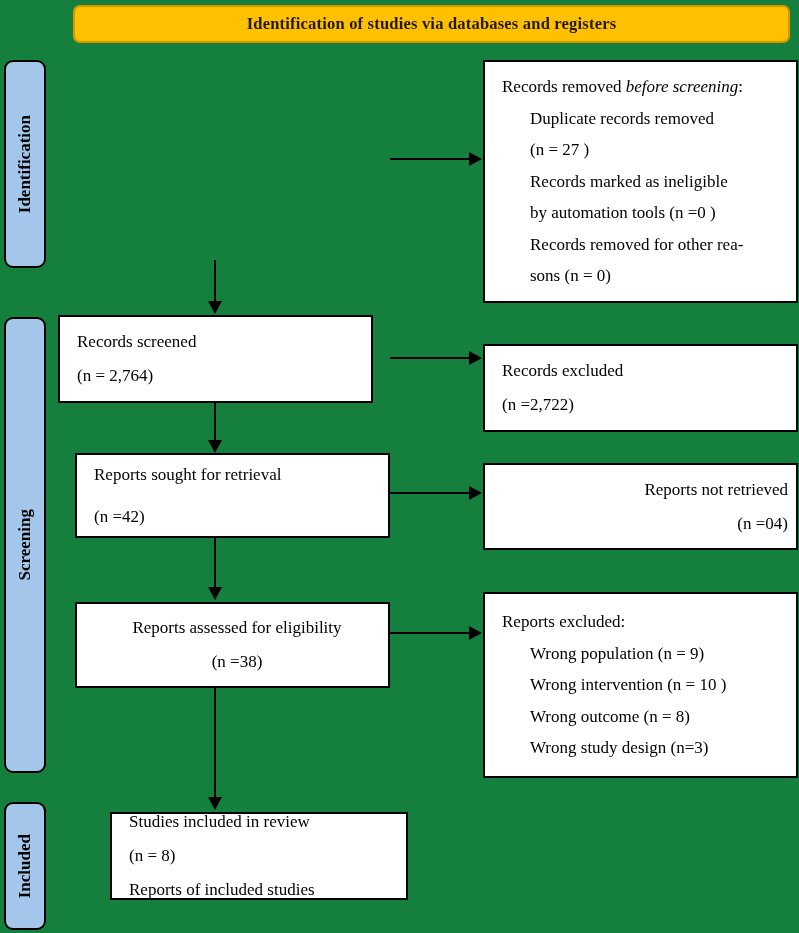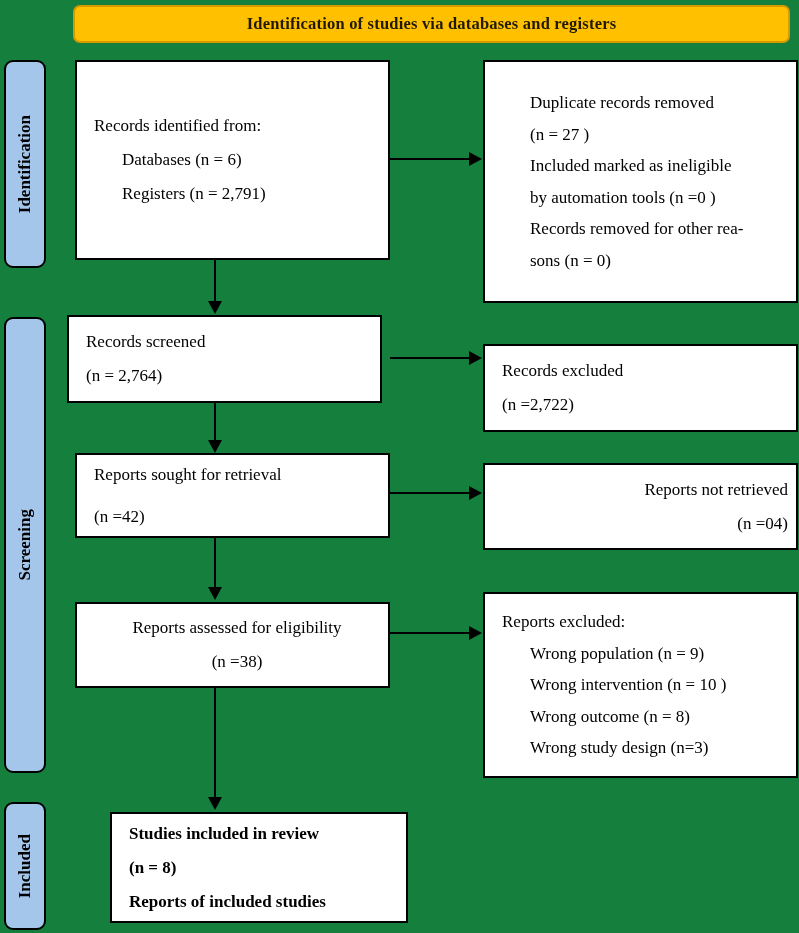--- a/index.html
+++ b/index.html
@@ -65,51 +65,47 @@
   <div class="stage" style="top:60px;height:208px;">
     <span class="stage-label">Identification</span>
   </div>
   <div class="stage" style="top:317px;height:456px;">
     <span class="stage-label">Screening</span>
   </div>
   <div class="stage" style="top:802px;height:128px;">
     <span class="stage-label">Included</span>
   </div>
 
-  <div class="box" style="left:75px;top:60px;width:315px;height:200px;">
-    <p>Records identified from:</p>
-    <p class="ind">Databases (n = 6)</p>
-    <p class="ind">Registers (n = 2,791)</p>
-  </div>
 
-  <div class="box" style="left:67px;top:315px;width:315px;height:88px;">
+  <div class="box" style="left:58px;top:315px;width:315px;height:88px;">
     <p>Records screened</p>
     <p>(n = 2,764)</p>
   </div>
 
   <div class="box" style="left:75px;top:453px;width:315px;height:85px;gap:8px;">
     <p>Reports sought for retrieval</p>
     <p>(n =42)</p>
   </div>
 
   <div class="box" style="left:75px;top:602px;width:315px;height:86px;align-items:center;">
     <p>Reports assessed for eligibility</p>
     <p>(n =38)</p>
   </div>
 
-  <div class="box" style="left:110px;top:812px;width:298px;height:111px;font-weight:bold;">
+  <div class="box" style="left:110px;top:812px;width:298px;height:88px;">
     <p>Studies included in review</p>
     <p>(n = 8)</p>
     <p>Reports of included studies</p>
   </div>
 
   <div class="box tight" style="left:483px;top:60px;width:315px;height:243px;">
+    <p><span>Records removed </span><em>before screening</em><span>:</span></p>
     <p class="ind">Duplicate records removed</p>
     <p class="ind">(n = 27 )</p>
-    <p class="ind">Included marked as ineligible</p>
+    <p class="ind">Records marked as ineligible</p>
     <p class="ind">by automation tools (n =0 )</p>
     <p class="ind">Records removed for other rea-</p>
     <p class="ind">sons (n = 0)</p>
   </div>
 
   <div class="box" style="left:483px;top:315px;width:315px;height:88px;margin-top:29px;">
     <p>Records excluded</p>
     <p>(n =2,722)</p>
   </div>
 

